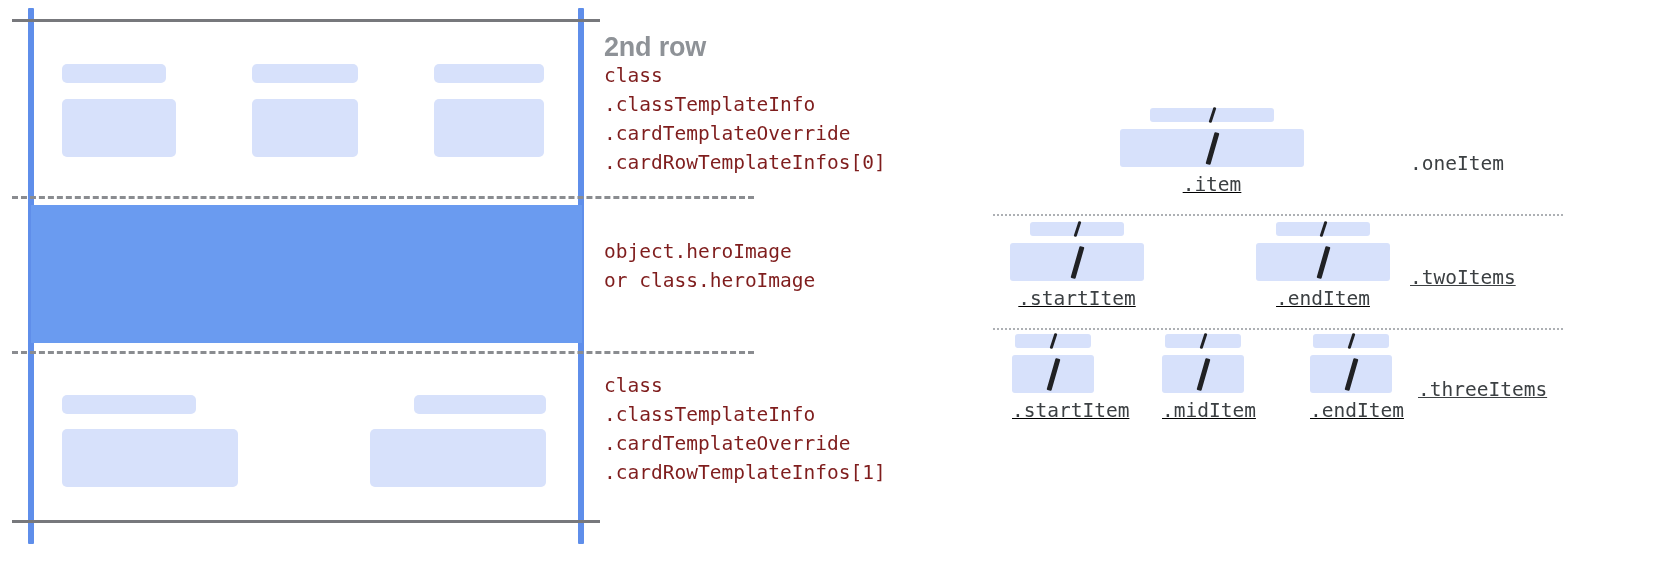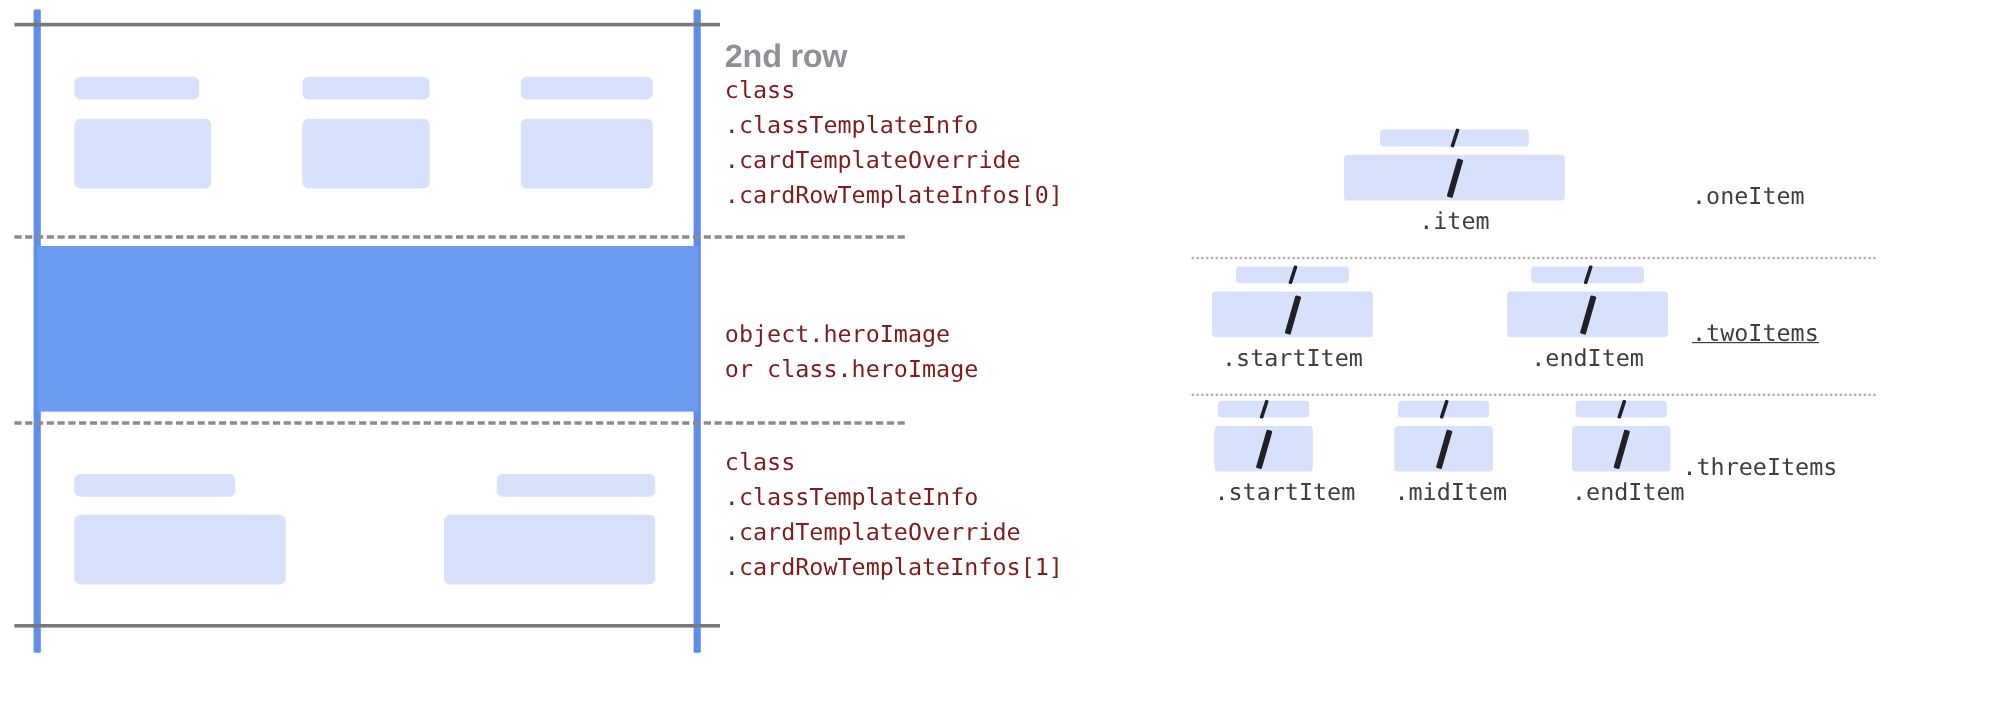--- a/index.html
+++ b/index.html
@@ -109,21 +109,21 @@
     white-space: nowrap;
   }
   .annot-code {
     font-family: "DejaVu Sans Mono", monospace;
     font-size: 19.5px;
     color: #7f1d1d;
     line-height: 29px;
     white-space: pre;
   }
   #annot-2nd  { top: 34px; }
-  #annot-hero { top: 264px; }
+  #annot-hero { top: 237px; }
   #annot-3rd  { top: 371px; }
 
   
   #right-diagram {
     position: absolute;
     left: 960px;
     top: 0;
     width: 716px;
     height: 584px;
   }
@@ -145,20 +145,21 @@
     height: 0;
     border-top: 2px dotted #adb0b4;
   }
   #dot-1 { top: 214px; }
   #dot-2 { top: 328px; }
 
   
   .cell {
     position: absolute;
     text-align: center;
+    text-decoration: underline;
   }
   .bar {
     background: #d7e1fb;
     border-radius: 3px;
     position: relative;
     margin: 0 auto;
   }
   .bar.small { height: 14px; }
   .bar.big   { height: 38px; margin-top: 7px; }
 
@@ -197,21 +198,21 @@
   .group-label {
     position: absolute;
     font-family: "DejaVu Sans Mono", monospace;
     font-size: 19.5px;
     color: #3c4043;
     white-space: nowrap;
     top: 44px;
   }
   #grp-one   .group-label { left: 450px; }
   #grp-two   .group-label { left: 450px; text-decoration: underline; }
-  #grp-three .group-label { left: 442px; }
+  #grp-three .group-label { left: 458px; text-decoration: underline; }
 
   
   #grp-one .cell   { left: 160px; width: 184px; }
   #grp-one .bar.small { width: 124px; }
   #grp-one .bar.big   { width: 184px; }
 
   
   #grp-two .cell-start { left: 50px;  width: 134px; }
   #grp-two .cell-end   { left: 296px; width: 134px; }
   #grp-two .bar.small  { width: 94px; }

